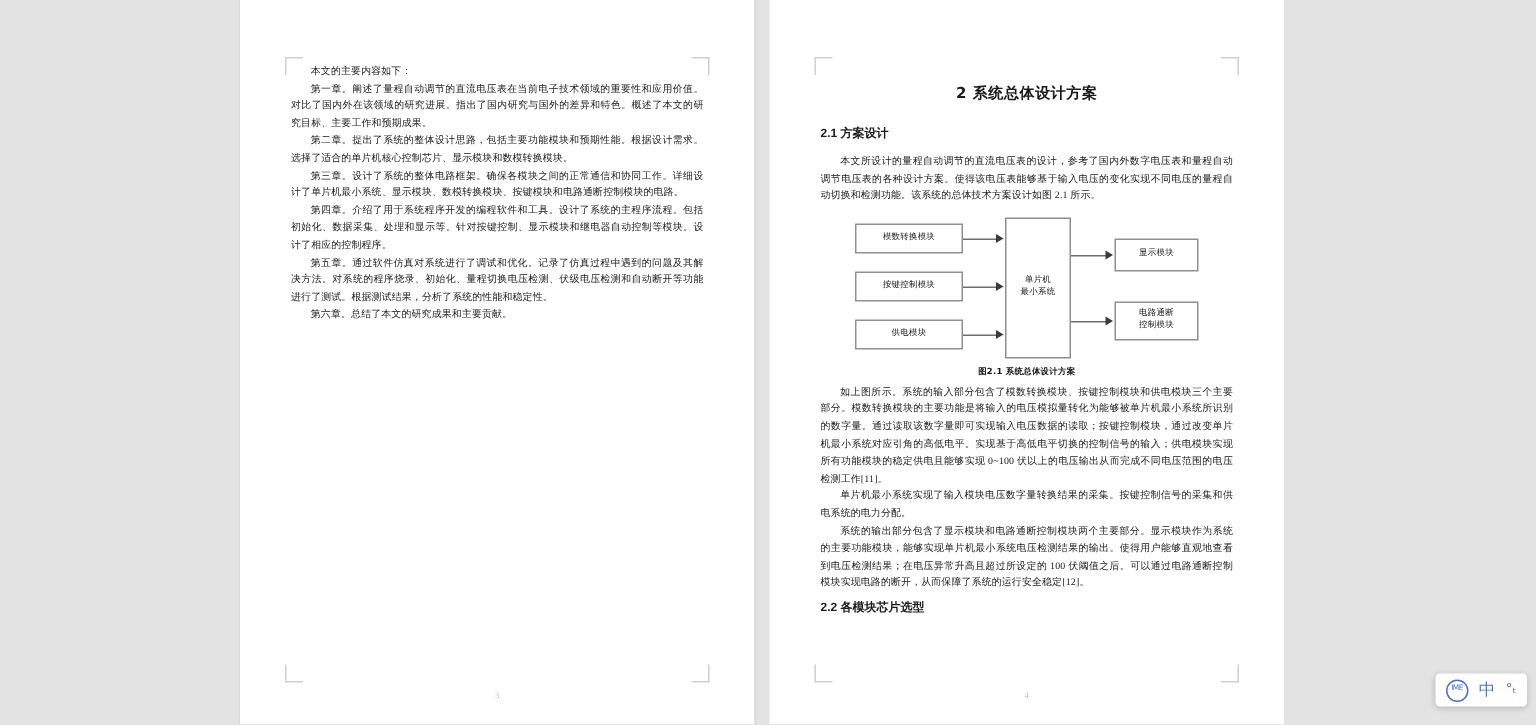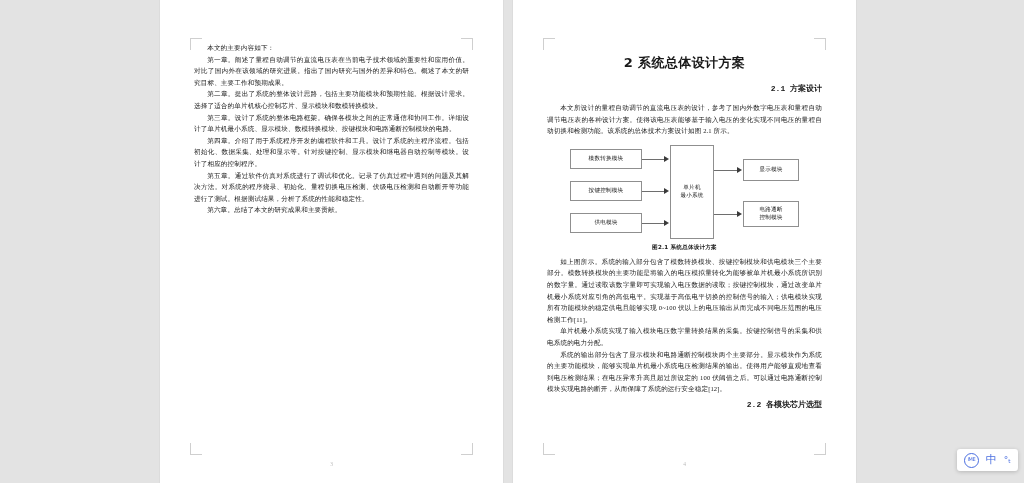--- a/index.html
+++ b/index.html
@@ -69,34 +69,34 @@
     line-height: 11.6px;
     text-indent: 13.2px;
     text-align: justify;
     letter-spacing: .12px;
     color: #202020;
     font-family: "Liberation Serif", "DejaVu Serif", serif;
   }
 
   h1.chapter-title {
     margin: 14px 0 13px 0;
-    font-size: 13px;
+    font-size: 10px;
     line-height: 14px;
     text-align: center;
     font-weight: bold;
     letter-spacing: .4px;
     font-family: "DejaVu Sans", "Liberation Sans", sans-serif;
   }
   h2.section-title {
     margin: 0 0 7px 0;
     font-size: 8px;
     line-height: 12px;
     font-weight: bold;
-    text-align: right;
-    font-family: Liberation Mono, monospace;
+    text-align: left;
+    font-family: Liberation Sans, sans-serif;
   }
   h2.section-title.lower { margin-top: 4px; }
 
   
   .page-number {
     position: absolute;
     bottom: 16px;
     left: 0; right: 0;
     text-align: center;
     font-size: 5.4px;

